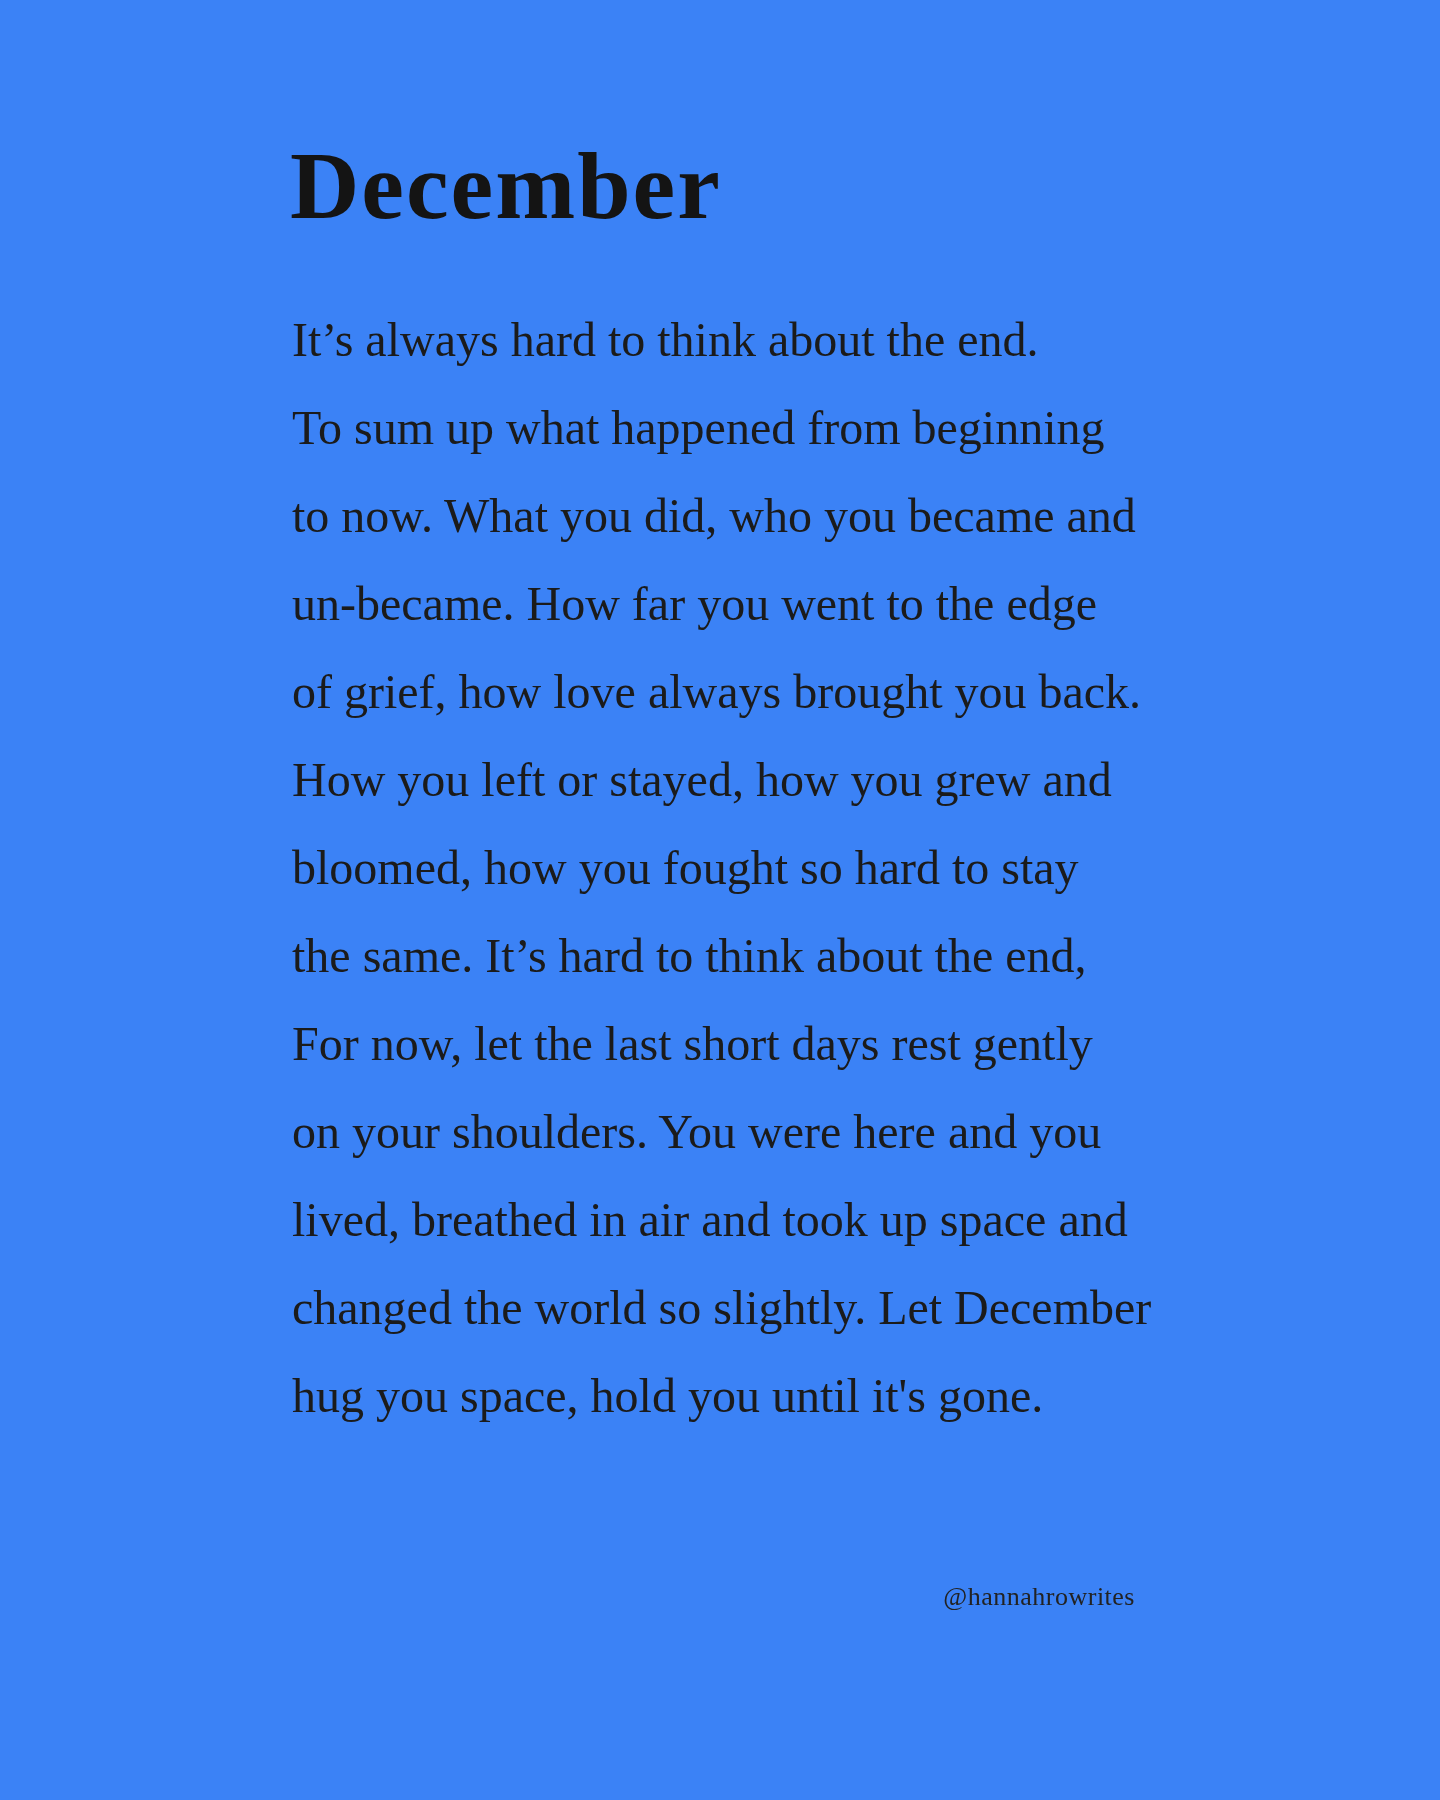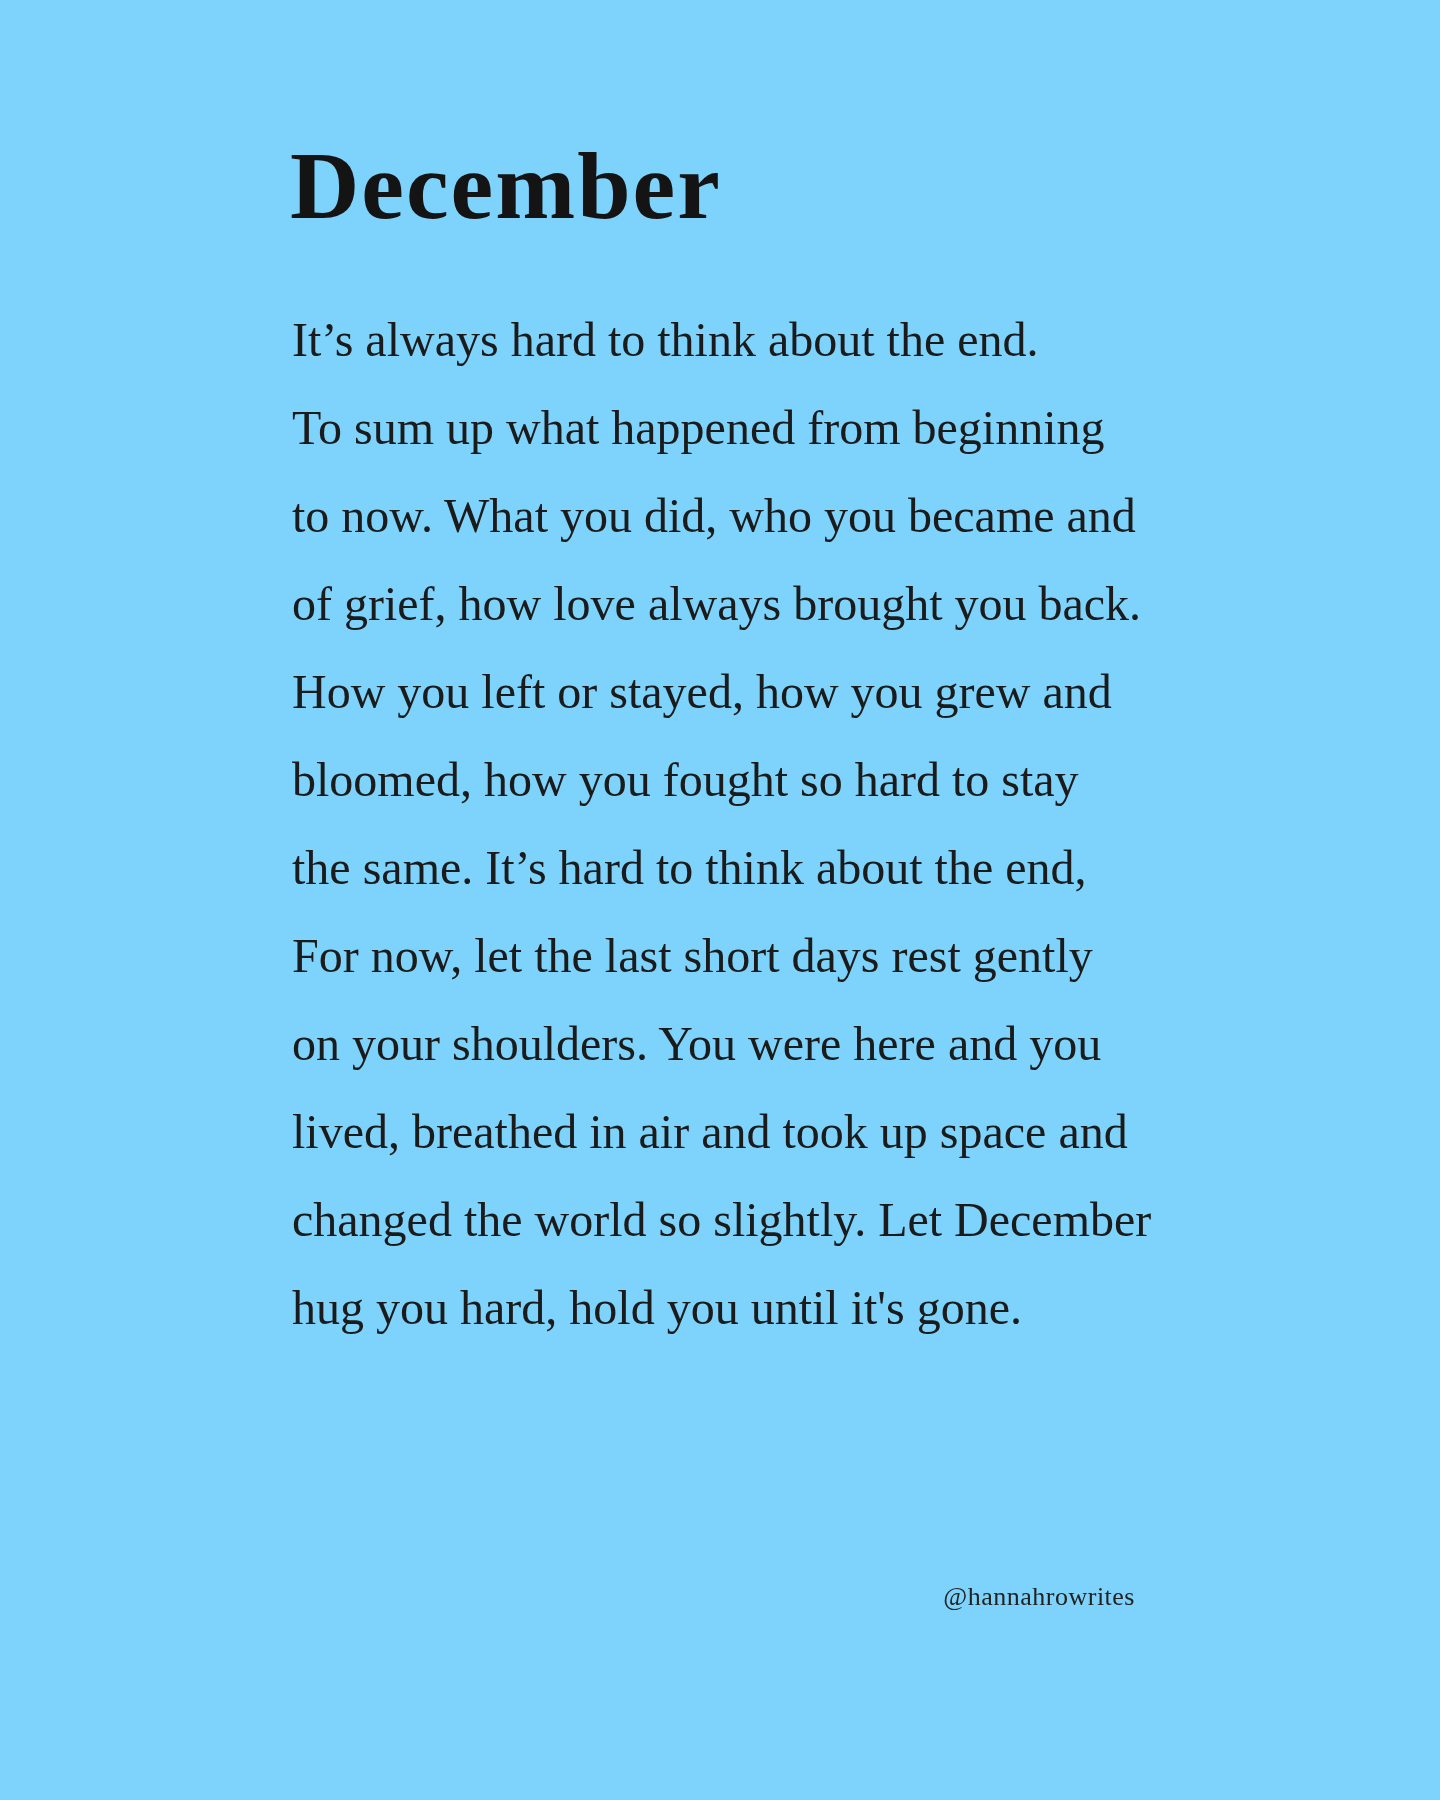--- a/index.html
+++ b/index.html
@@ -9,21 +9,21 @@
   body {
     width: 1440px;
     height: 1800px;
     background: #ffffff;
     overflow: hidden;
   }
   .page {
     position: relative;
     width: 1440px;
     height: 1800px;
-    background: #7dd3fc;
+    background: #3b82f6;
     color: #1b1b1b;
     font-family: "Liberation Serif", serif;
   }
   .title {
     position: absolute;
     left: 290px;
     top: 138px;
     margin: 0;
     font-size: 96px;
     font-weight: 700;
@@ -60,26 +60,27 @@
 <body>
 
 <div class="page">
 
   <h1 class="title">December</h1>
 
   <div class="poem">
     <div class="line">It’s always hard to think about the end.</div>
     <div class="line">To sum up what happened from beginning</div>
     <div class="line">to now. What you did, who you became and</div>
+    <div class="line">un-became. How far you went to the edge</div>
     <div class="line">of grief, how love always brought you back.</div>
     <div class="line">How you left or stayed, how you grew and</div>
     <div class="line">bloomed, how you fought so hard to stay</div>
     <div class="line">the same. It’s hard to think about the end,</div>
     <div class="line">For now, let the last short days rest gently</div>
     <div class="line">on your shoulders. You were here and you</div>
     <div class="line">lived, breathed in air and took up space and</div>
     <div class="line">changed the world so slightly. Let December</div>
-    <div class="line">hug you hard, hold you until it's gone.</div>
+    <div class="line">hug you space, hold you until it's gone.</div>
   </div>
 
   <p class="attribution">@hannahrowrites</p>
 
 </div>
 
 </body></html>

